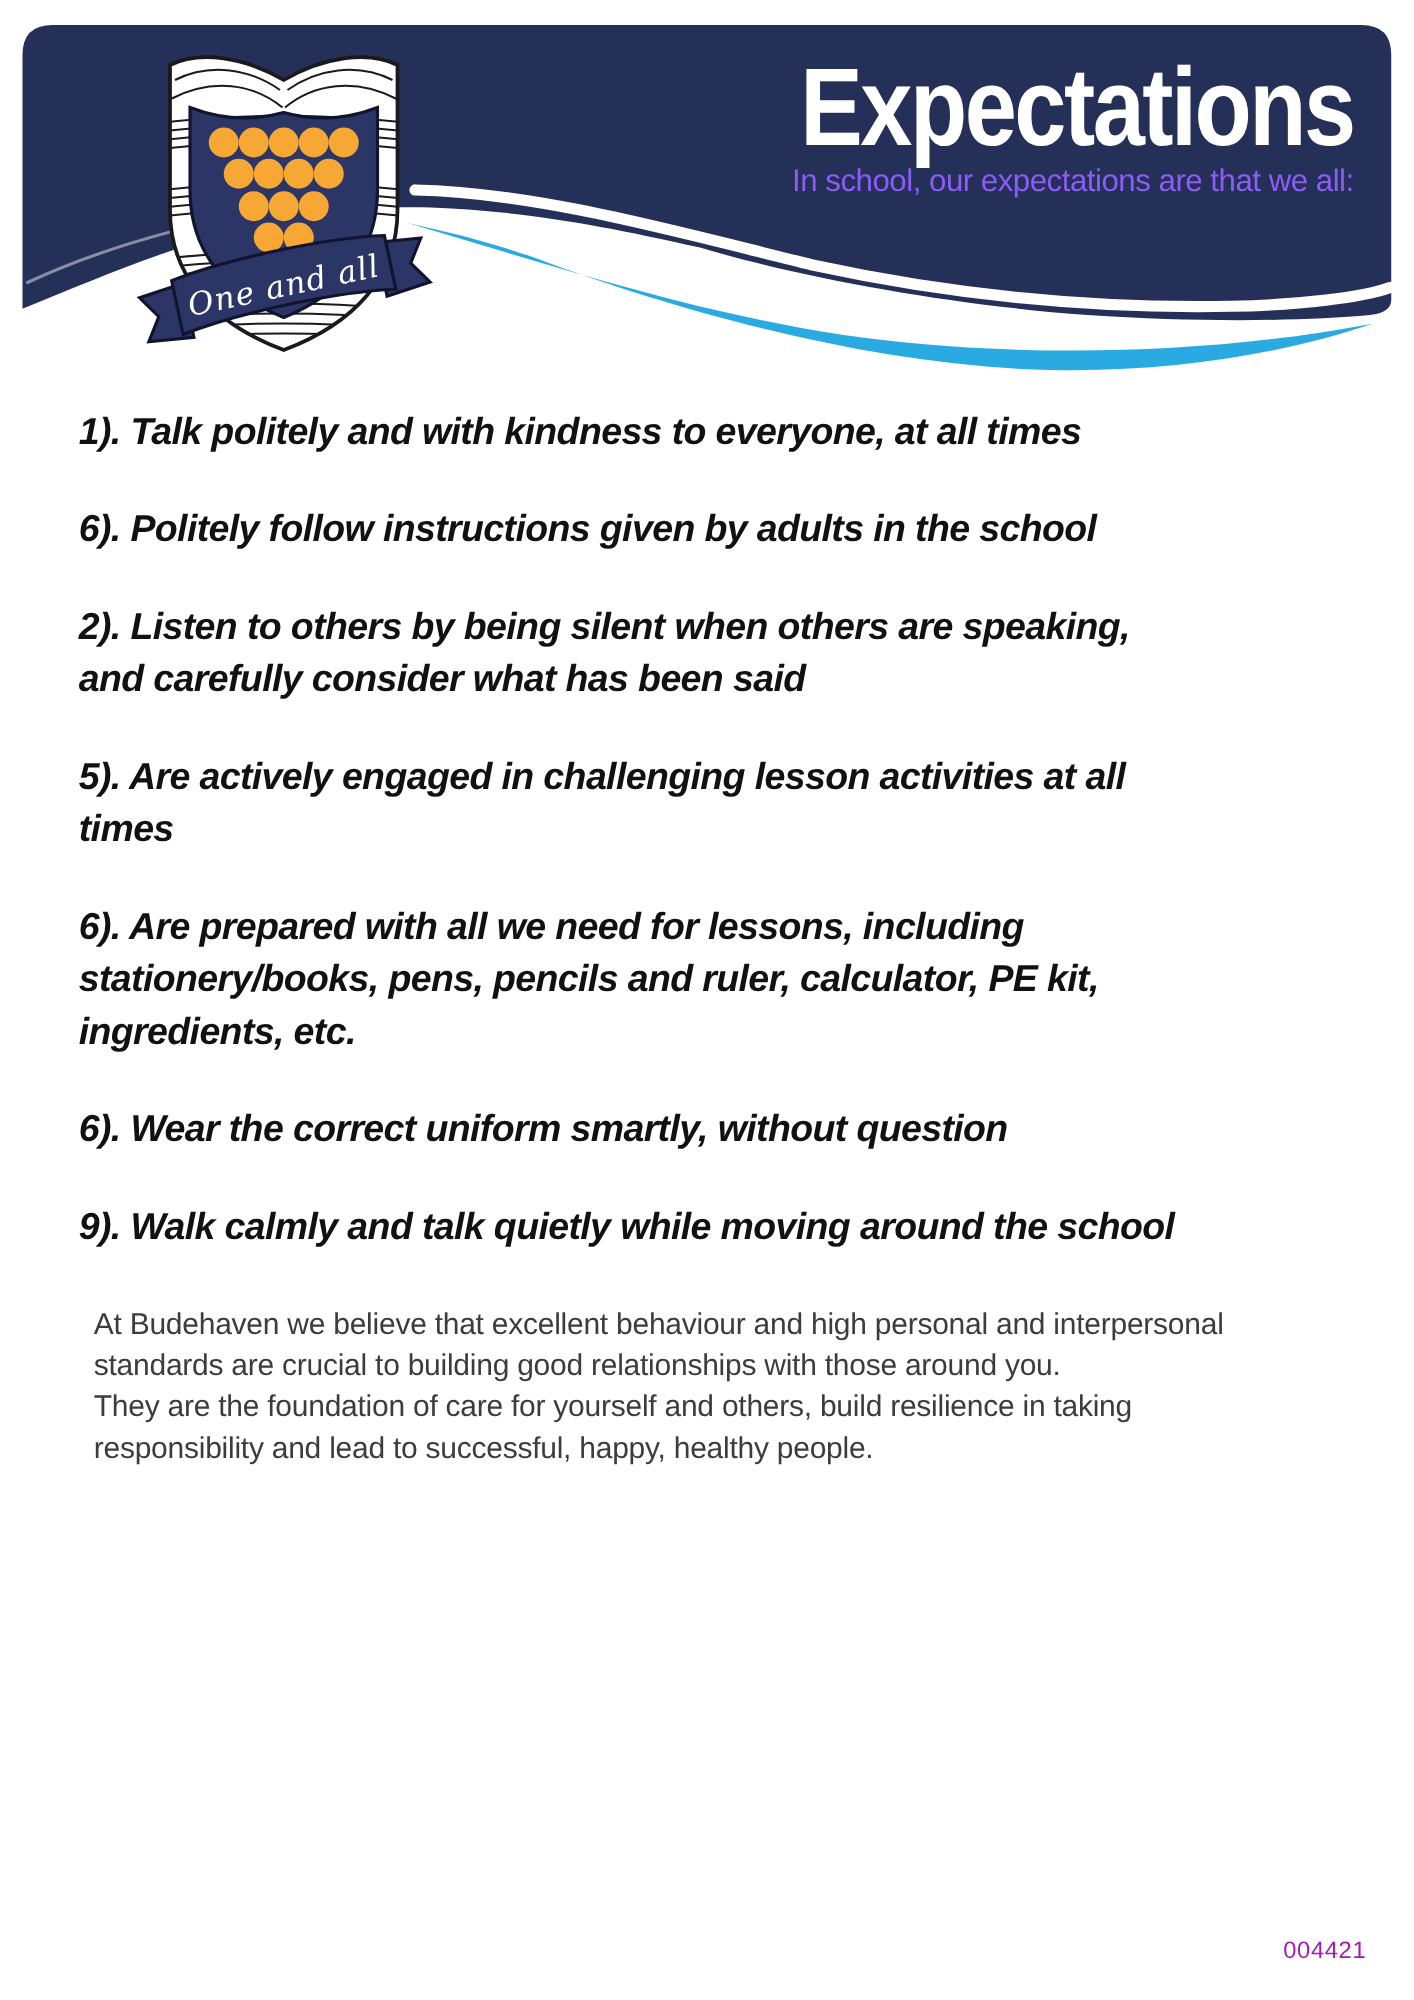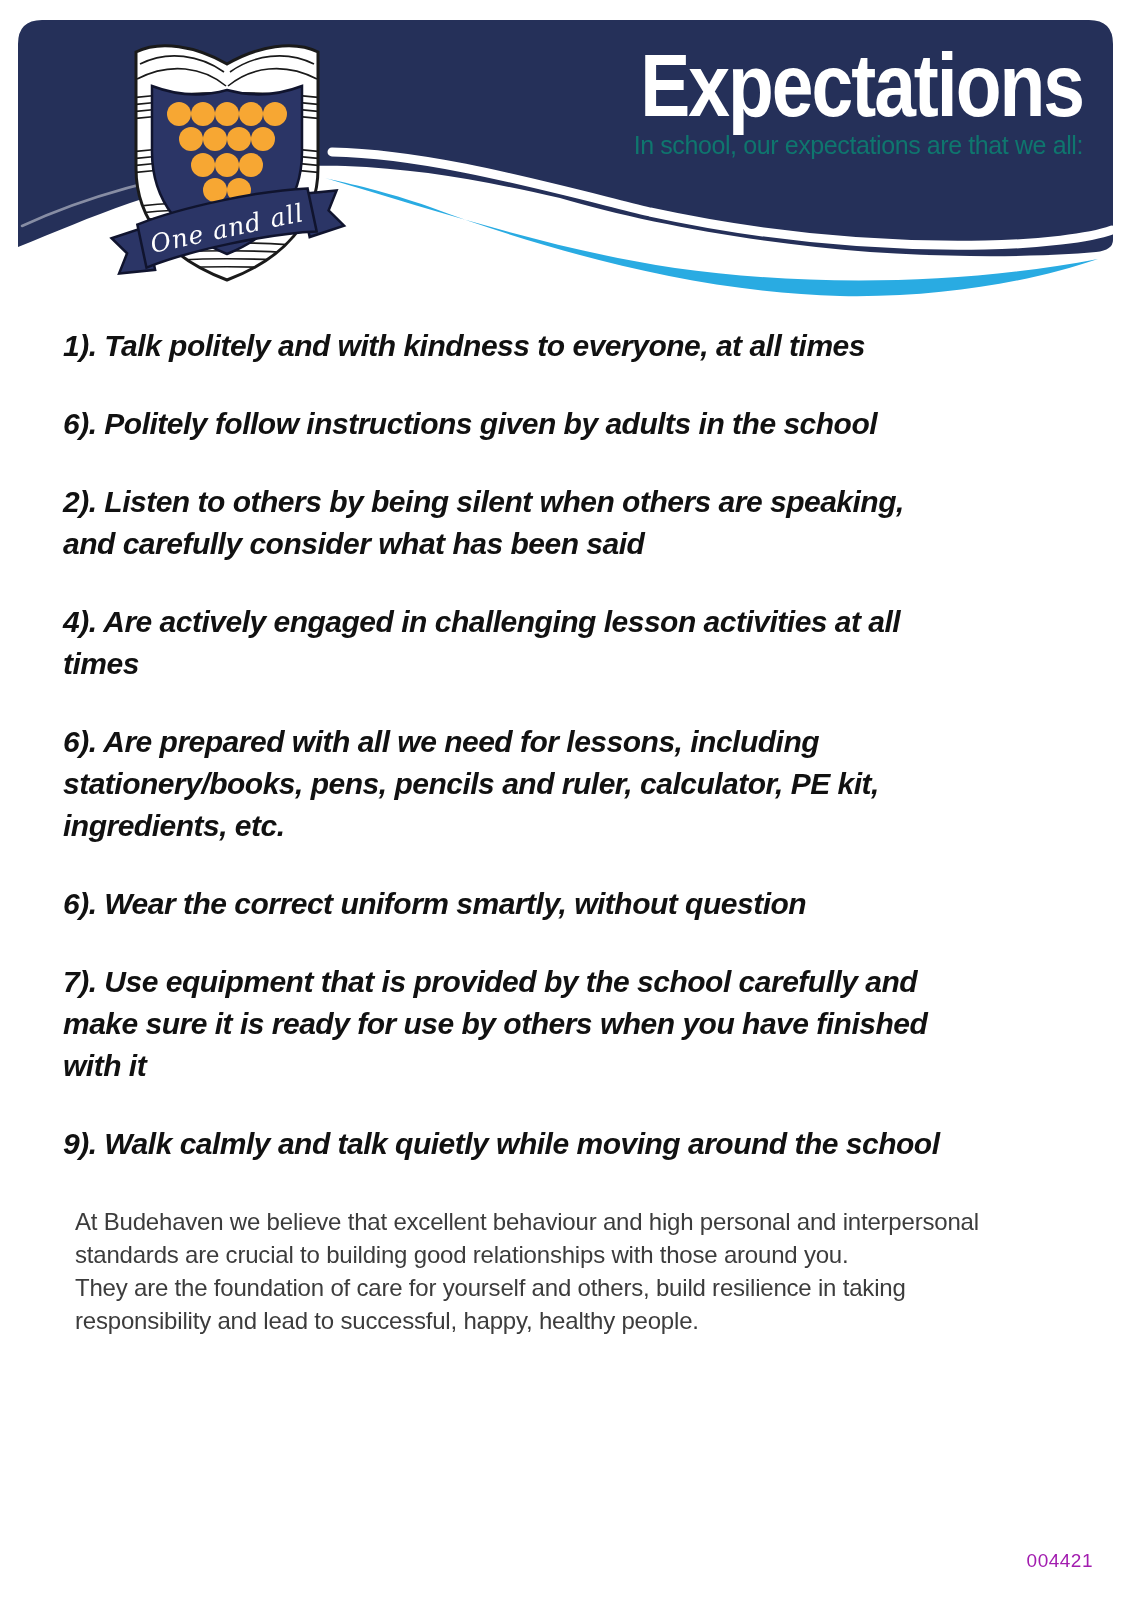--- a/index.html
+++ b/index.html
@@ -10,21 +10,21 @@
   .page{position:absolute;inset:0;overflow:hidden;background:#ffffff;}
   .header-svg{position:absolute;top:0;left:0;display:block;}
   .page-title{
     position:absolute;top:42px;right:48px;
     color:#ffffff;font-weight:700;font-size:75px;line-height:75px;
     letter-spacing:-2px;transform:scaleY(1.18);transform-origin:top right;
     white-space:nowrap;
   }
   .page-subtitle{
     position:absolute;top:133px;right:48px;
-    color:#0f766e;font-size:25px;line-height:25px;font-weight:400;
+    color:#8b5cf6;font-size:25px;line-height:25px;font-weight:400;
     letter-spacing:-0.4px;white-space:nowrap;
   }
   .content{position:absolute;left:63px;top:325px;width:1010px;}
   .item{
     margin:0 0 36px 0;font-size:30px;line-height:42px;font-weight:700;
     color:#111111;letter-spacing:-0.5px;white-space:pre-line;font-style:italic;
   }
   .footer-par{
     margin:12px;padding-top:4px;font-size:24px;line-height:33px;font-weight:400;
     color:#3c3c3c;letter-spacing:-0.2px;white-space:pre-line;
@@ -120,29 +120,26 @@
   </svg>
 
   <div class="page-title">Expectations</div>
   <div class="page-subtitle">In school, our expectations are that we all:</div>
 
   <div class="content">
     <p class="item">1). Talk politely and with kindness to everyone, at all times</p>
     <p class="item">6). Politely follow instructions given by adults in the school</p>
     <p class="item">2). Listen to others by being silent when others are speaking,
 and carefully consider what has been said</p>
-    <p class="item">4). Are actively engaged in challenging lesson activities at all
+    <p class="item">5). Are actively engaged in challenging lesson activities at all
 times</p>
     <p class="item">6). Are prepared with all we need for lessons, including
 stationery/books, pens, pencils and ruler, calculator, PE kit,
 ingredients, etc.</p>
     <p class="item">6). Wear the correct uniform smartly, without question</p>
-    <p class="item">7). Use equipment that is provided by the school carefully and
-make sure it is ready for use by others when you have finished
-with it</p>
     <p class="item">9). Walk calmly and talk quietly while moving around the school</p>
     <p class="footer-par">At Budehaven we believe that excellent behaviour and high personal and interpersonal
 standards are crucial to building good relationships with those around you.
 They are the foundation of care for yourself and others, build resilience in taking
 responsibility and lead to successful, happy, healthy people.</p>
   </div>
 
   <div class="doc-code">004421</div>
 
 </div>

